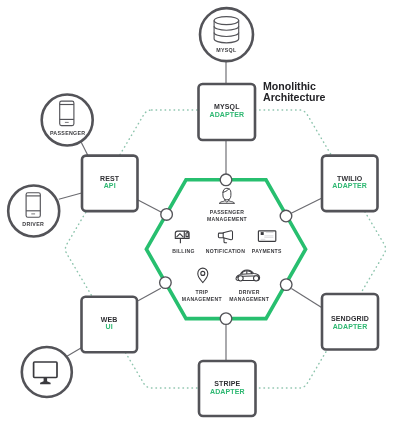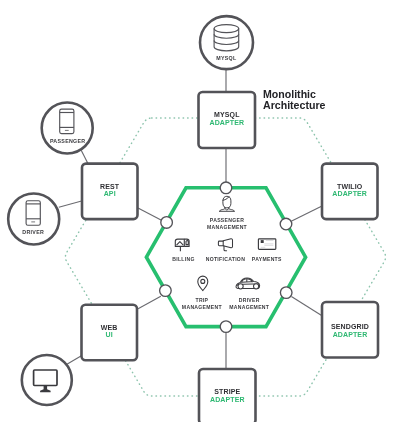--- a/index.html
+++ b/index.html
@@ -1,18 +1,18 @@
 <!DOCTYPE html>
 <html><head>
 <meta charset="utf-8">
 <style>
   html,body{margin:0;padding:0;background:#fff;}
   *{-webkit-font-smoothing:antialiased;}
   body{width:400px;height:422px;font-family:"Liberation Sans",sans-serif;overflow:hidden;position:relative;}
-  #stage{position:absolute;left:0;top:0;width:400px;height:310px;margin-top:8px;}
+  #stage{position:absolute;left:0;top:0;width:400px;height:310px;}
   #diagram{position:absolute;left:0;top:0;}
   .boxtxt{font-family:"Liberation Sans",sans-serif;font-weight:bold;text-anchor:middle;}
   .bt-dark{fill:#2f2f33;}
   .bt-green{fill:#2eb872;}
   .svc{font-family:"Liberation Sans",sans-serif;font-weight:bold;text-anchor:middle;fill:#3a3a3e;}
   .cli{font-family:"Liberation Sans",sans-serif;font-weight:bold;text-anchor:middle;fill:#3a3a3e;}
   .ttl{font-family:"Liberation Sans",sans-serif;font-weight:bold;fill:#232327;}
 </style>
 </head>
 <body>

